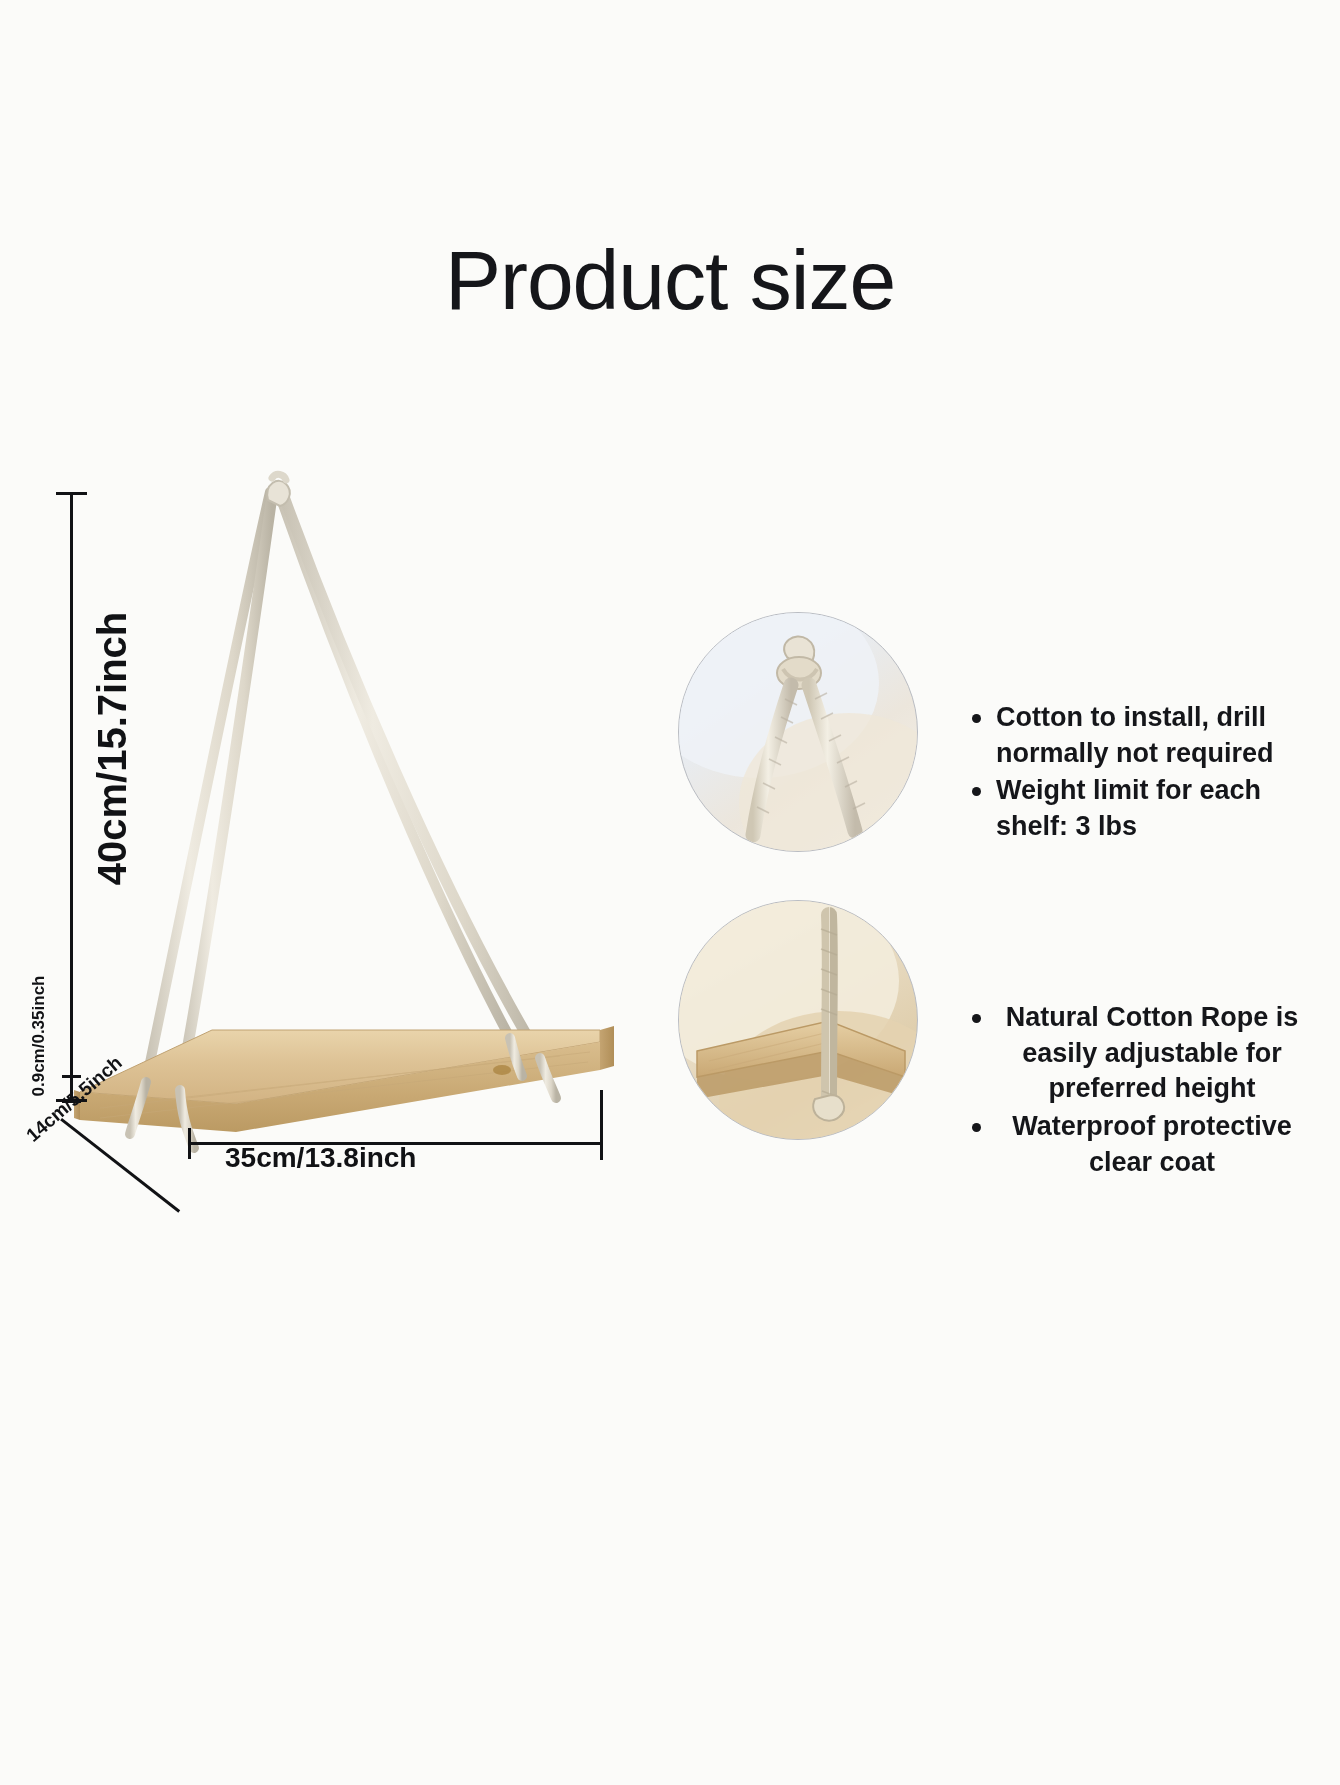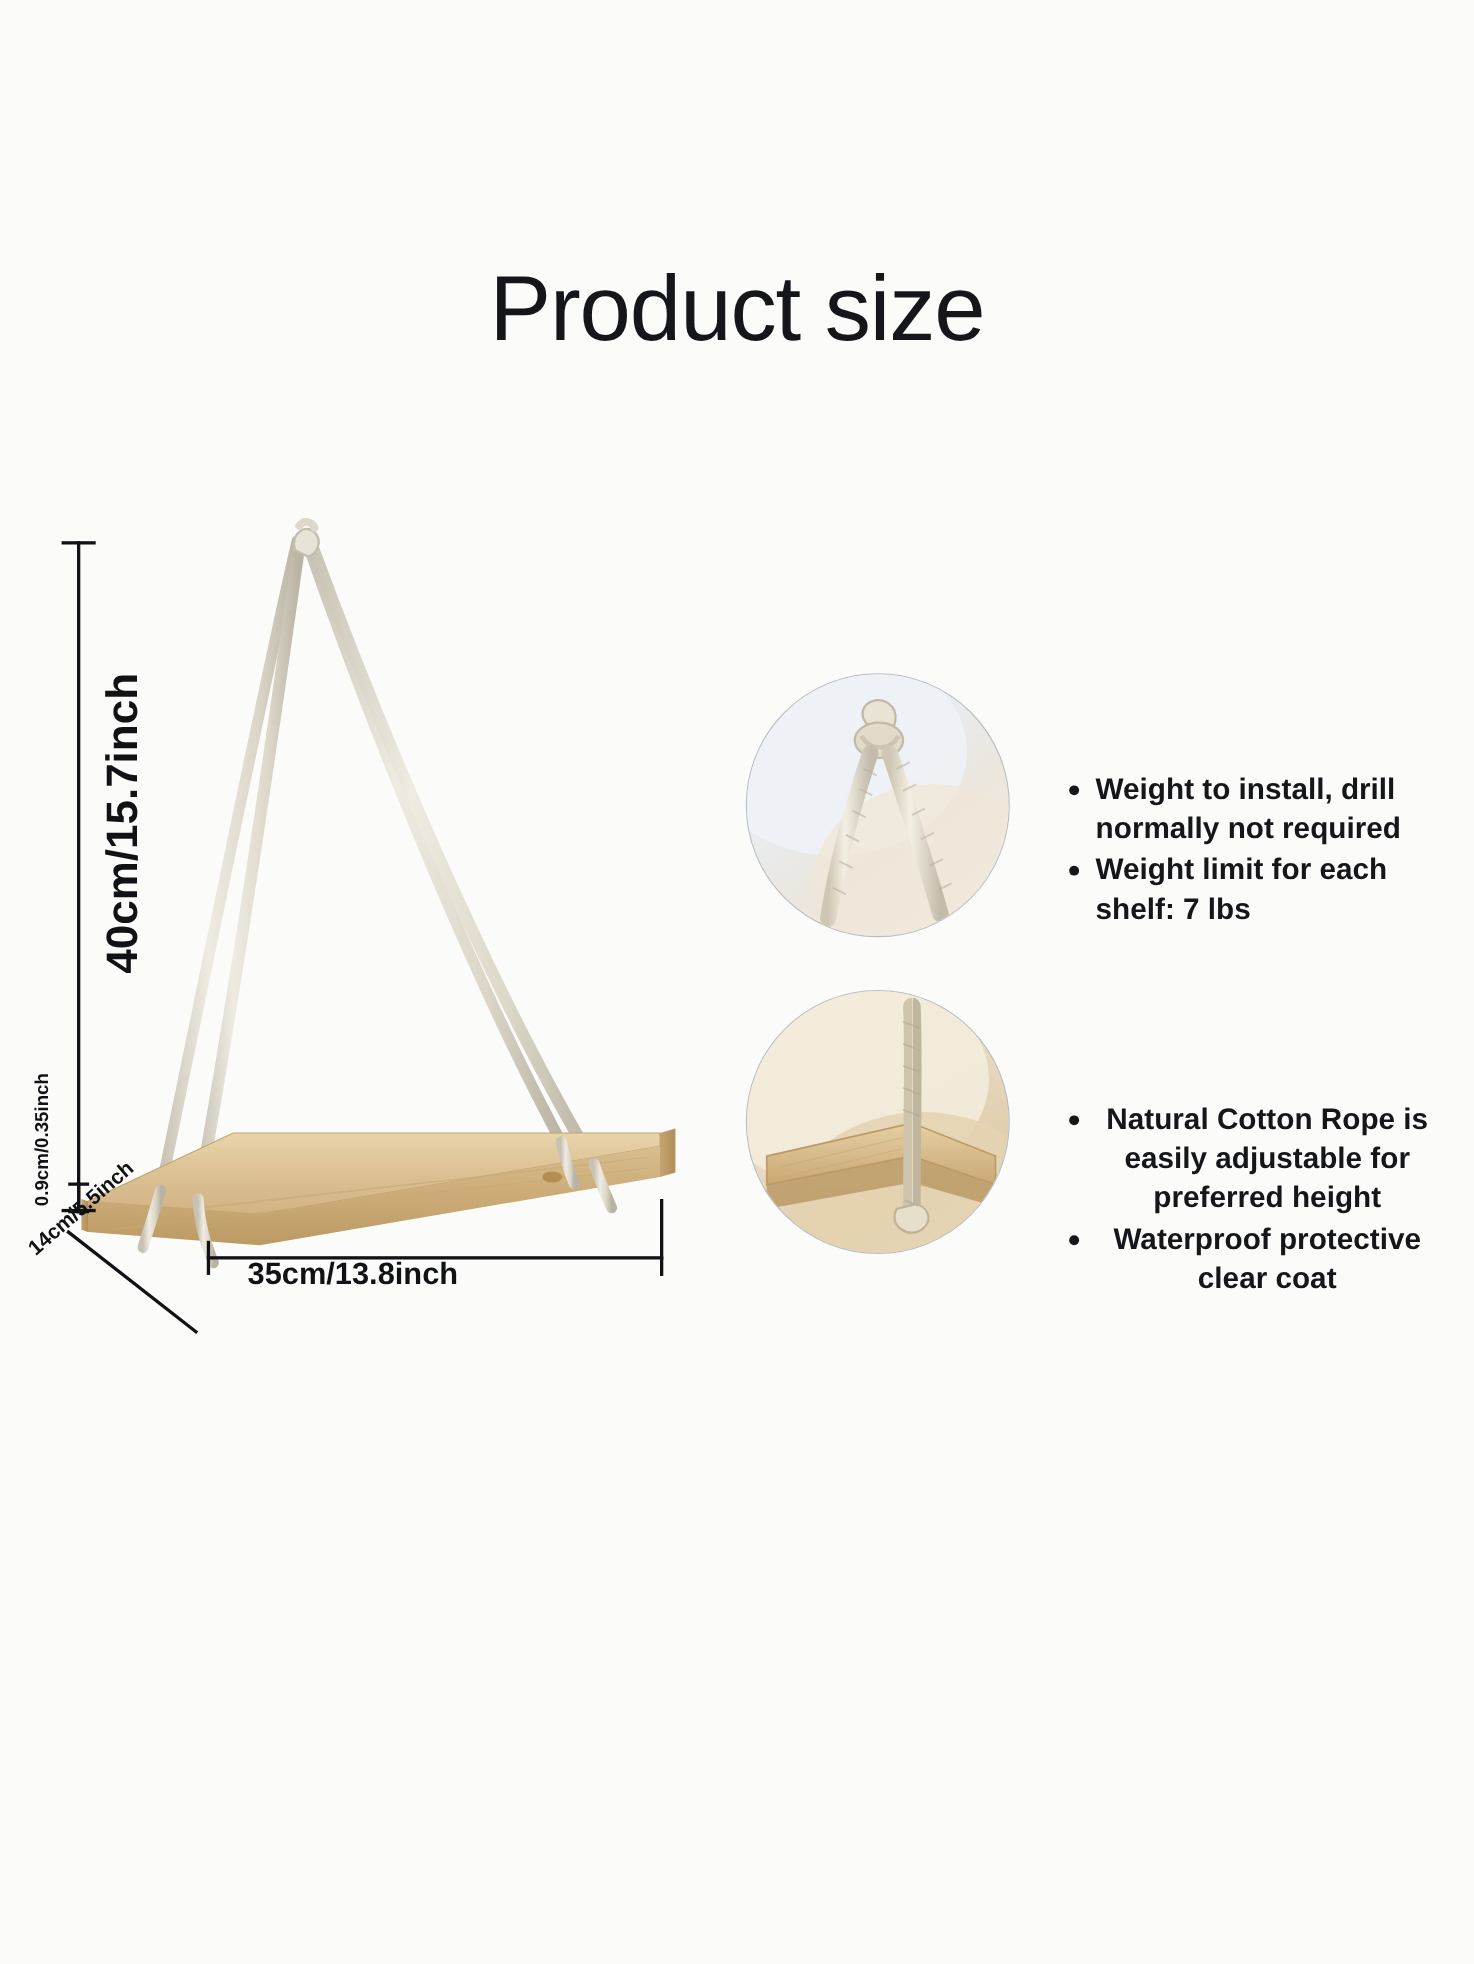--- a/index.html
+++ b/index.html
@@ -318,22 +318,22 @@
           <path d="M 142 88 L 158 94"></path>
         <path d="M 142 108 L 158 114"></path>
           <path d="M 143 190 L 159 196"></path>
       </g>
 
       <path d="M 136 198 C 128 214 148 226 160 216 C 170 208 164 194 152 194 Z" fill="#e7dfcb" stroke="#bdb29a" stroke-width="2"></path>
     </svg>
   </div>
 
   <ul class="feature-list" id="features-top">
-    <li>Weight to install, drill normally not required</li>
-    <li>Weight limit for each shelf: 7 lbs</li>
+    <li>Cotton to install, drill normally not required</li>
+    <li>Weight limit for each shelf: 3 lbs</li>
   </ul>
 
   <ul class="feature-list" id="features-bottom">
     <li>Natural Cotton Rope is easily adjustable for preferred height</li>
     <li>Waterproof protective clear coat</li>
   </ul>
 
 </div>
 
 </body></html>

